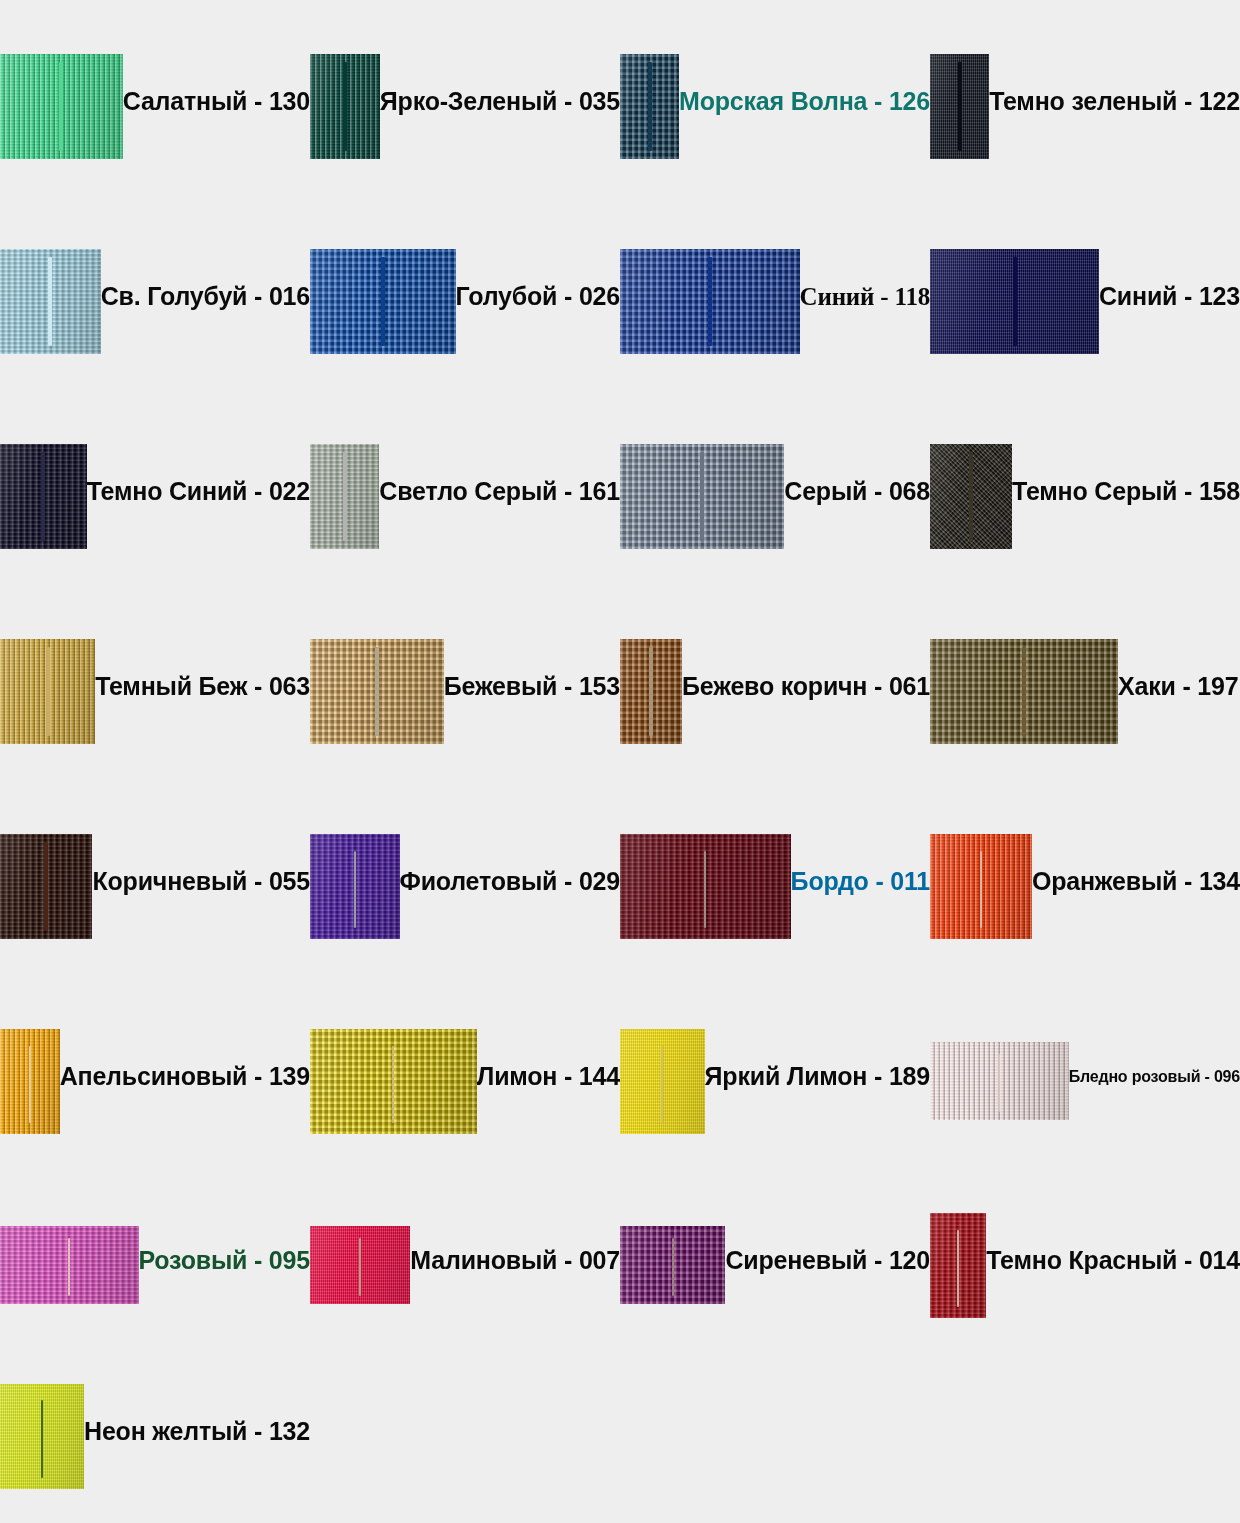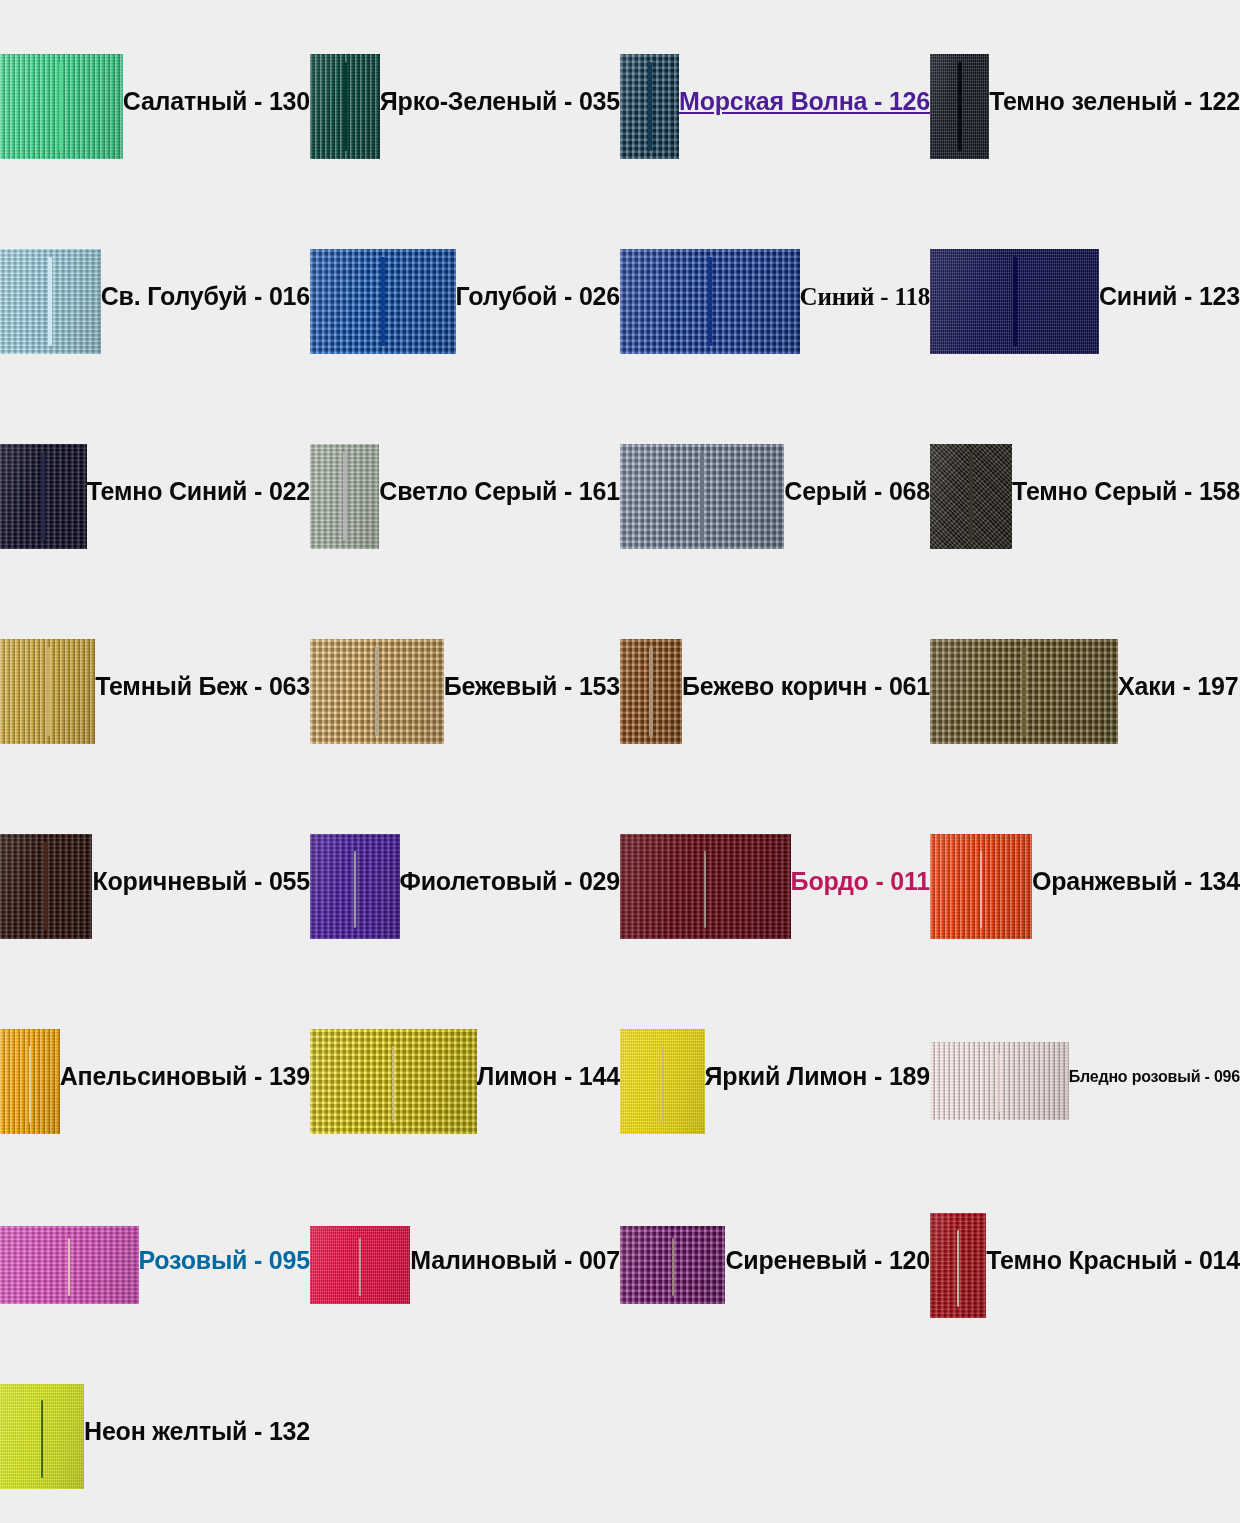--- a/index.html
+++ b/index.html
@@ -153,21 +153,21 @@
         <div class="thread" style="background-color: rgb(6, 58, 51);"></div>
       </div>
       <div class="caption" style="color: rgb(10, 10, 10);">Ярко-Зеленый - 035</div>
     </div>
     <div class="swatch-cell row-tall">
       <div class="chip" style="background-color: rgb(17, 66, 94);">
         <div class="tex basket"></div>
         <div class="tex shade"></div>
         <div class="thread" style="background-color: rgb(18, 58, 82);"></div>
       </div>
-      <div class="caption" style="color: #4c1d95; text-decoration: underline;">Морская Волна - 126</div>
+      <div class="caption" style="color: #0f766e;">Морская Волна - 126</div>
     </div>
     <div class="swatch-cell row-tall">
       <div class="chip" style="background-color: rgb(16, 21, 32);">
         <div class="tex fine"></div>
         <div class="tex shade"></div>
         <div class="thread" style="background-color: rgb(10, 13, 21);"></div>
       </div>
       <div class="caption" style="color: rgb(10, 10, 10);">Темно зеленый - 122</div>
     </div>
     <div class="swatch-cell row-tall">
@@ -281,21 +281,21 @@
         <div class="thread hair" style="background-color: rgb(154, 154, 160);"></div>
       </div>
       <div class="caption" style="color: rgb(10, 10, 10);">Фиолетовый - 029</div>
     </div>
     <div class="swatch-cell row-tall">
       <div class="chip" style="background-color: rgb(107, 4, 16);">
         <div class="tex knit"></div>
         <div class="tex shade"></div>
         <div class="thread hair" style="background-color: rgb(154, 143, 134);"></div>
       </div>
-      <div class="caption" style="color: #be185d; text-align: center;">Бордо - 011</div>
+      <div class="caption" style="color: #0369a1; text-align: center;">Бордо - 011</div>
     </div>
     <div class="swatch-cell row-tall">
       <div class="chip" style="background-color: rgb(244, 59, 9);">
         <div class="tex rib"></div>
         <div class="tex shade"></div>
         <div class="thread hair" style="background-color: rgb(217, 185, 164);"></div>
       </div>
       <div class="caption" style="color: rgb(10, 10, 10);">Оранжевый - 134</div>
     </div>
     <div class="swatch-cell row-tall">
@@ -329,21 +329,21 @@
         <div class="thread hair" style="background-color: rgb(214, 195, 189);"></div>
       </div>
       <div class="caption sm" style="color: rgb(10, 10, 10);">Бледно розовый - 096</div>
     </div>
     <div class="swatch-cell row-short">
       <div class="chip" style="background-color: rgb(239, 90, 208);">
         <div class="tex knit"></div>
         <div class="tex shade"></div>
         <div class="thread hair" style="background-color: rgb(224, 194, 182);"></div>
       </div>
-      <div class="caption" style="color: #0369a1;">Розовый - 095</div>
+      <div class="caption" style="color: #14532d;">Розовый - 095</div>
     </div>
     <div class="swatch-cell row-short">
       <div class="chip" style="background-color: rgb(232, 8, 63);">
         <div class="tex fine"></div>
         <div class="tex shade"></div>
         <div class="thread hair" style="background-color: rgb(185, 155, 138);"></div>
       </div>
       <div class="caption" style="color: rgb(10, 10, 10);">Малиновый - 007</div>
     </div>
     <div class="swatch-cell row-short">

